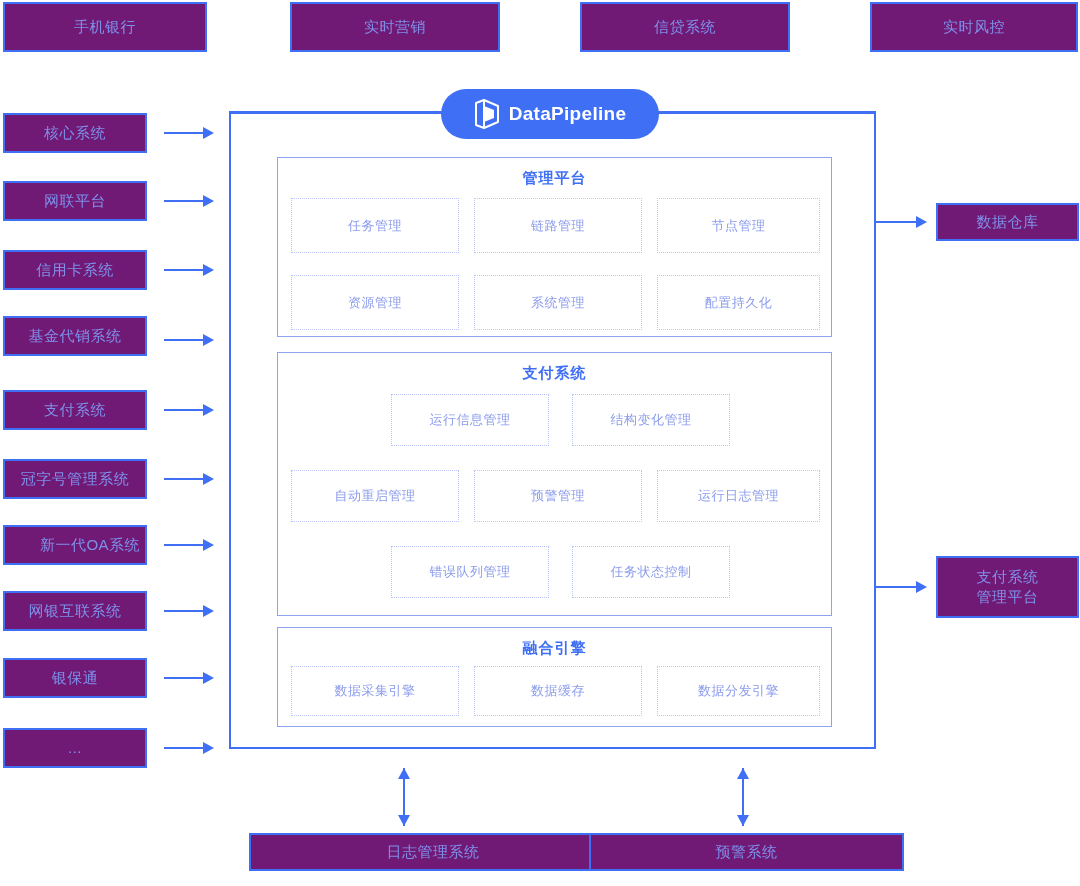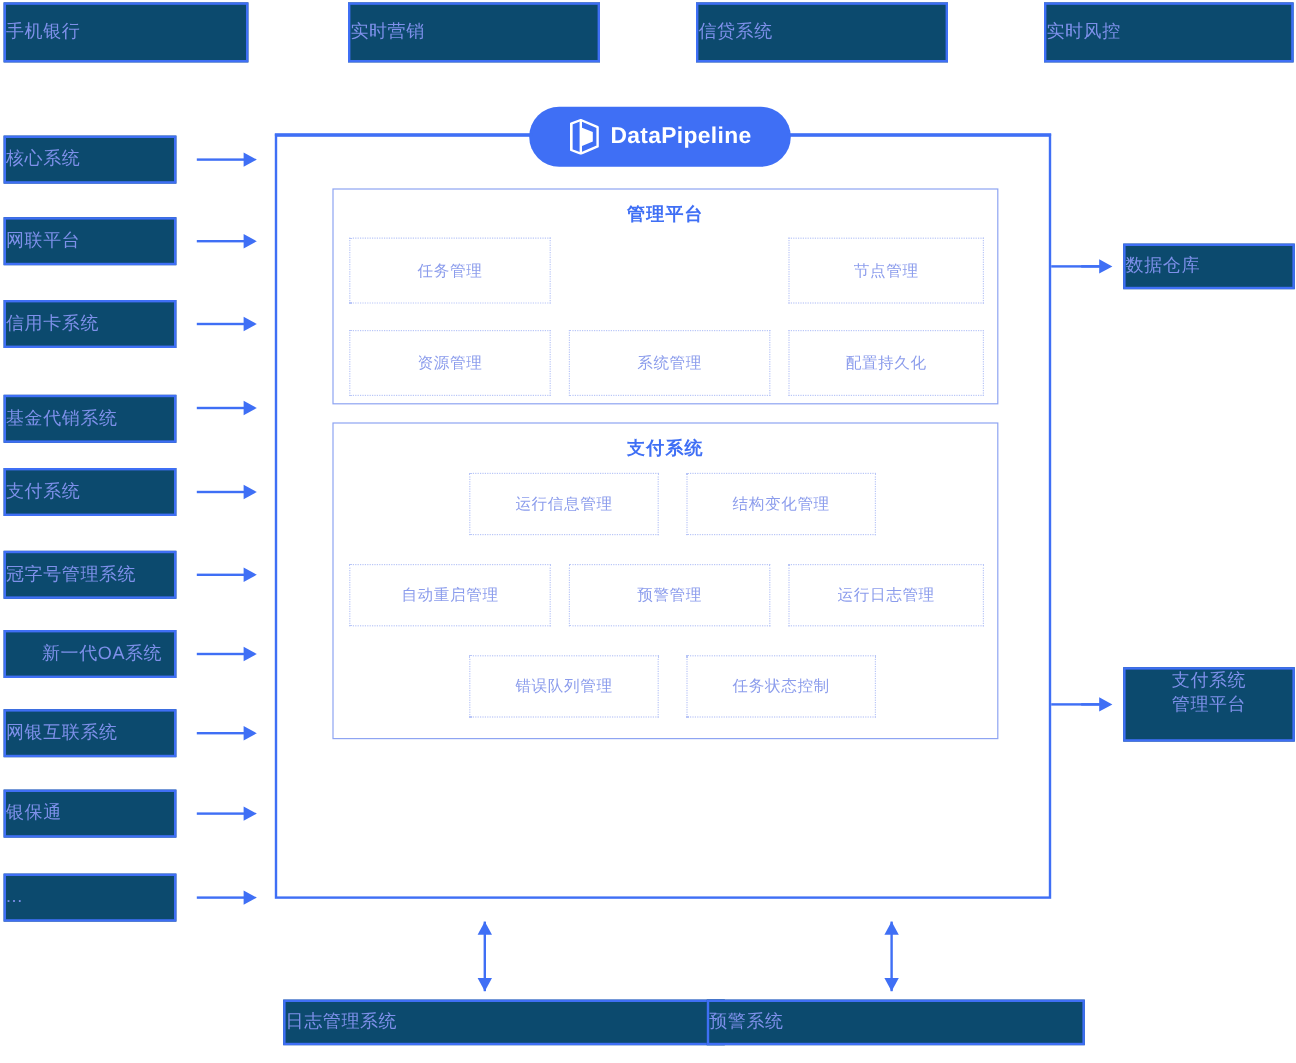--- a/index.html
+++ b/index.html
@@ -12,23 +12,24 @@
     position: relative;
     overflow: hidden;
     color: #7b8ce8;
   }
 
   
   .box {
     position: absolute;
     box-sizing: border-box;
     border: 2px solid #3f6ff5;
-    background: #0c4a6e;
+    background: #701a75;
     display: flex;
     align-items: center;
+    justify-content: center;
     text-align: center;
     font-size: 15px;
     color: #7e90ea;
     line-height: 1.35;
     letter-spacing: 0.5px;
   }
   .box.two-line { font-size: 15px; }
 
   
   .top-box { top: 2px; height: 50px; }
@@ -198,21 +199,21 @@
 </div>
 
 <div class="box left-box" style="top:250px;">
   <span>信用卡系统</span>
 </div>
 <div class="arrow-right" style="left:164px;top:264px;width:50px;">
   <span class="shaft" style="width:40px;"></span>
   <span class="head"></span>
 </div>
 
-<div class="box left-box" style="top:329px;">
+<div class="box left-box" style="top:316px;">
   <span>基金代销系统</span>
 </div>
 <div class="arrow-right" style="left:164px;top:334px;width:50px;">
   <span class="shaft" style="width:40px;"></span>
   <span class="head"></span>
 </div>
 
 <div class="box left-box" style="top:390px;">
   <span>支付系统</span>
 </div>
@@ -259,39 +260,46 @@
 <div class="arrow-right" style="left:164px;top:742px;width:50px;">
   <span class="shaft" style="width:40px;"></span>
   <span class="head"></span>
 </div>
 
 <div id="main-container">
 
   <div class="section" style="left:46px;top:43px;width:555px;height:180px;">
     <div class="section-title" style="top:11px;">管理平台</div>
     <div class="dbox" style="left:13px;top:40px;width:168px;height:55px;">任务管理</div>
+    <div class="dbox" style="left:196px;top:40px;width:168px;height:55px;">链路管理</div>
     <div class="dbox" style="left:379px;top:40px;width:163px;height:55px;">节点管理</div>
     <div class="dbox" style="left:13px;top:117px;width:168px;height:55px;">资源管理</div>
     <div class="dbox" style="left:196px;top:117px;width:168px;height:55px;">系统管理</div>
     <div class="dbox" style="left:379px;top:117px;width:163px;height:55px;">配置持久化</div>
   </div>
 
   <div class="section" style="left:46px;top:238px;width:555px;height:264px;">
     <div class="section-title" style="top:11px;">支付系统</div>
     <div class="dbox" style="left:294px;top:41px;width:158px;height:52px;">结构变化管理</div>
     <div class="dbox" style="left:113px;top:41px;width:158px;height:52px;">运行信息管理</div>
 
     <div class="dbox" style="left:13px;top:117px;width:168px;height:52px;">自动重启管理</div>
     <div class="dbox" style="left:196px;top:117px;width:168px;height:52px;">预警管理</div>
     <div class="dbox" style="left:379px;top:117px;width:163px;height:52px;">运行日志管理</div>
 
     <div class="dbox" style="left:113px;top:193px;width:158px;height:52px;">错误队列管理</div>
     <div class="dbox" style="left:294px;top:193px;width:158px;height:52px;">任务状态控制</div>
   </div>
 
+  <div class="section" style="left:46px;top:513px;width:555px;height:100px;">
+    <div class="section-title" style="top:11px;">融合引擎</div>
+    <div class="dbox" style="left:13px;top:38px;width:168px;height:50px;">数据采集引擎</div>
+    <div class="dbox" style="left:196px;top:38px;width:168px;height:50px;">数据缓存</div>
+    <div class="dbox" style="left:379px;top:38px;width:163px;height:50px;">数据分发引擎</div>
+  </div>
 
 </div>
 
 <div class="logo-dash" style="left:229px;width:215px;"></div>
 <div class="logo-dash" style="left:656px;width:220px;"></div>
 
 <div id="logo-pill">
   <svg width="26" height="30" viewBox="0 0 26 30">
     <path d="M2 4 L10 1 L24 7 L24 23 L10 29 L2 26 Z" fill="none" stroke="#ffffff" stroke-width="2" stroke-linejoin="round"></path>
     <path d="M2 4 L2 26" fill="none" stroke="#ffffff" stroke-width="2"></path>
@@ -318,21 +326,21 @@
 <div class="box right-box two-line" style="top:556px;height:62px;flex-direction:column;">
   <span>支付系统</span>
   <span>管理平台</span>
 </div>
 
 <div class="arrow-vert" style="left:398px;top:768px;height:58px;">
   <span class="shaft"></span>
   <span class="head-up"></span>
   <span class="head-down"></span>
 </div>
-<div class="box bottom-box" style="left:236px;width:368px;">
+<div class="box bottom-box" style="left:249px;width:368px;">
   <span>日志管理系统</span>
 </div>
 
 <div class="arrow-vert" style="left:737px;top:768px;height:58px;">
   <span class="shaft"></span>
   <span class="head-up"></span>
   <span class="head-down"></span>
 </div>
 <div class="box bottom-box" style="left:589px;width:315px;">
   <span>预警系统</span>

